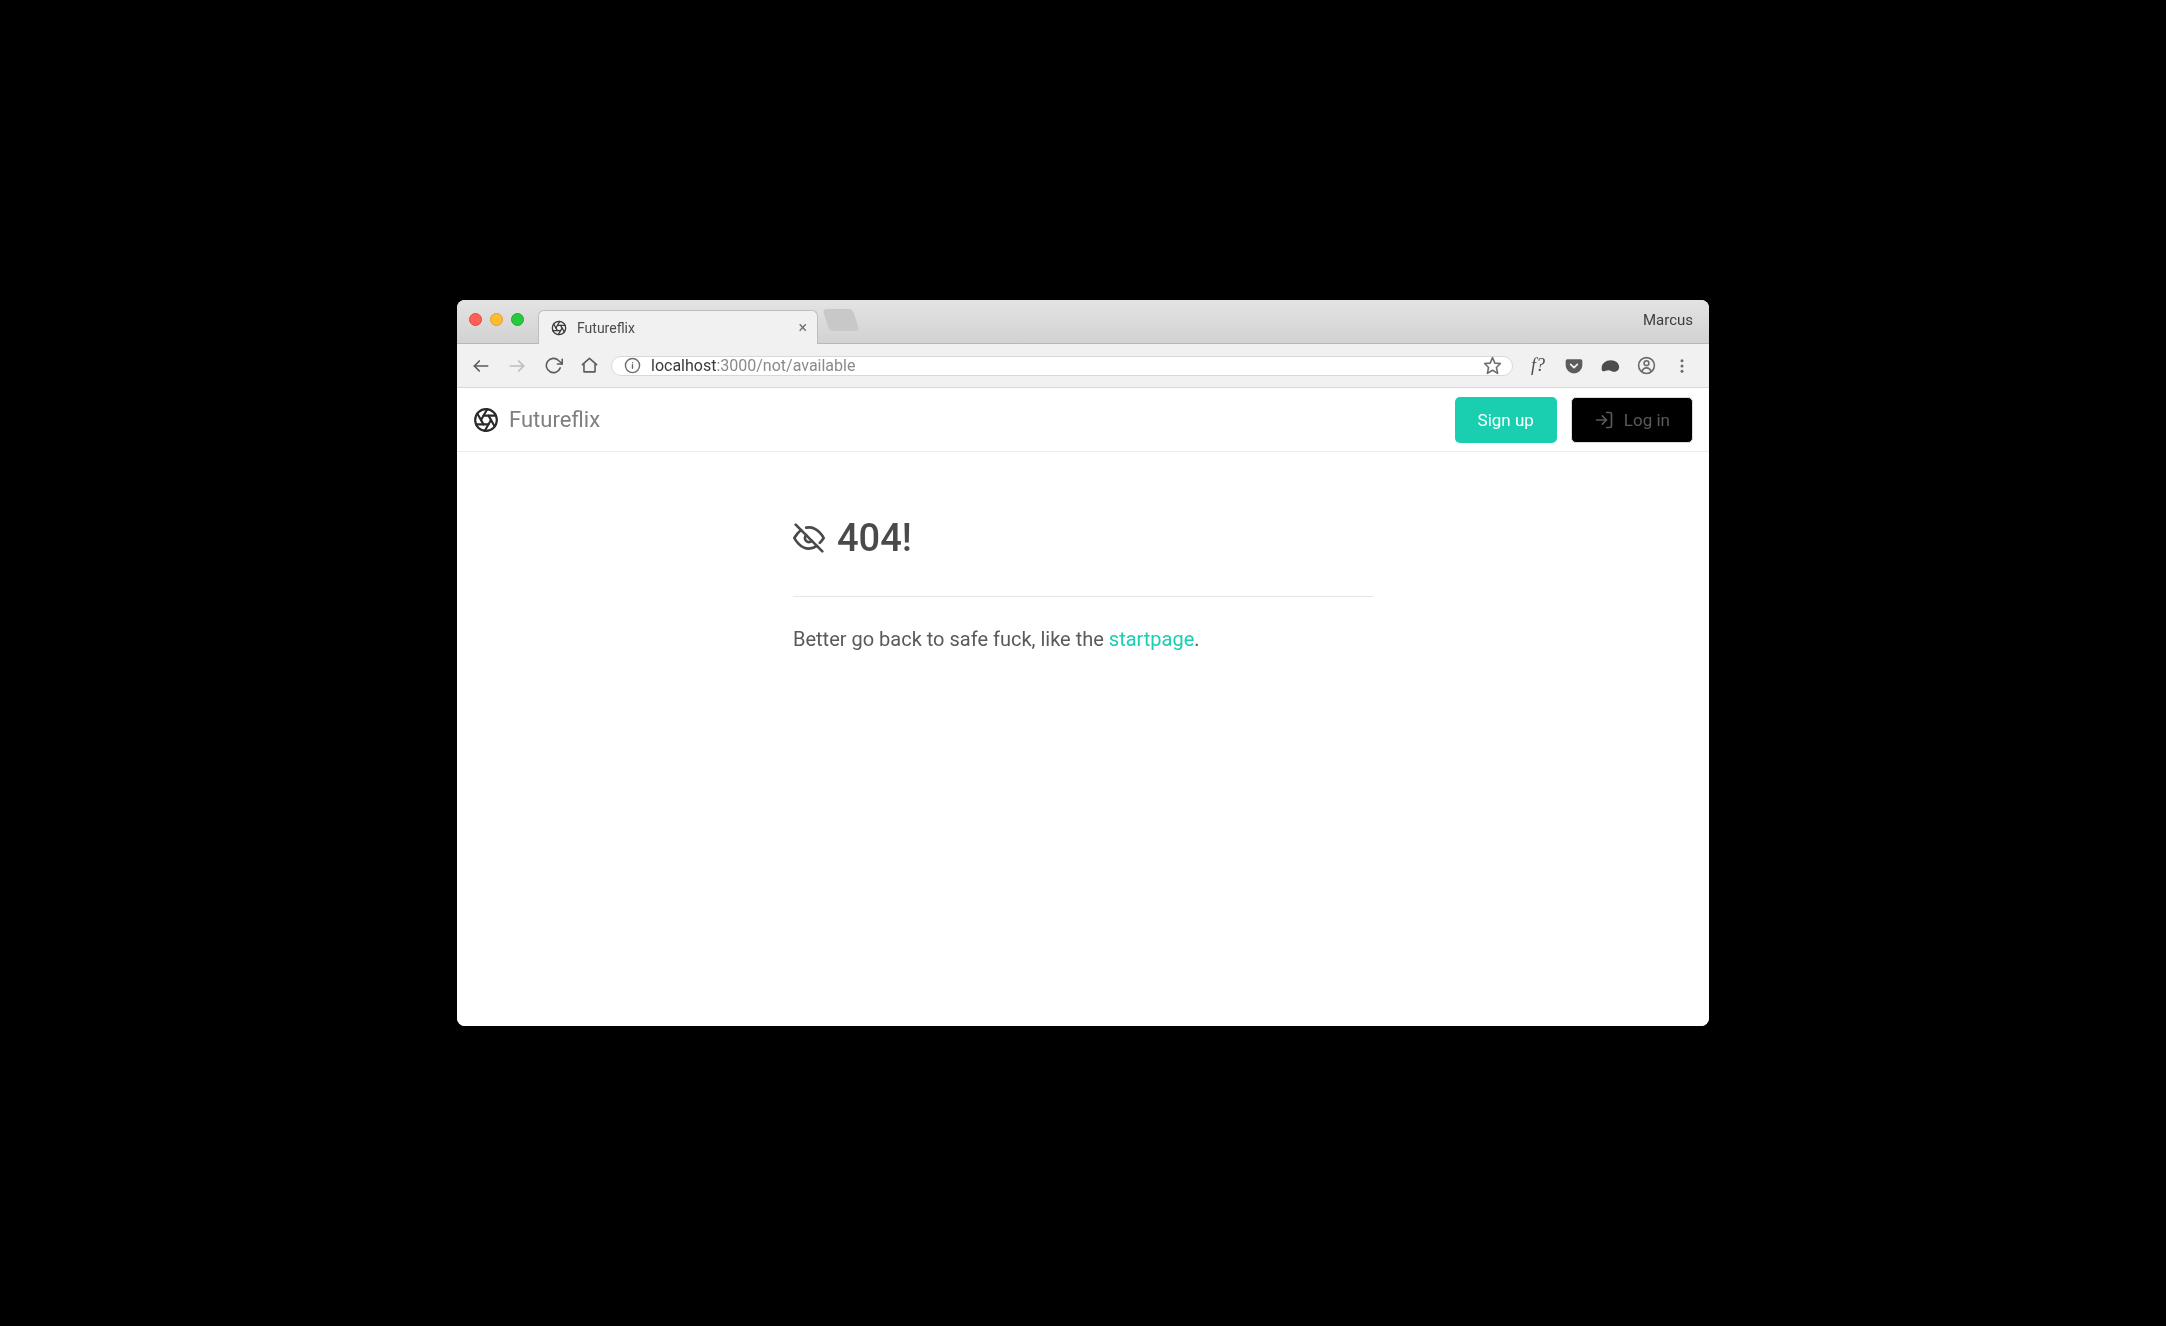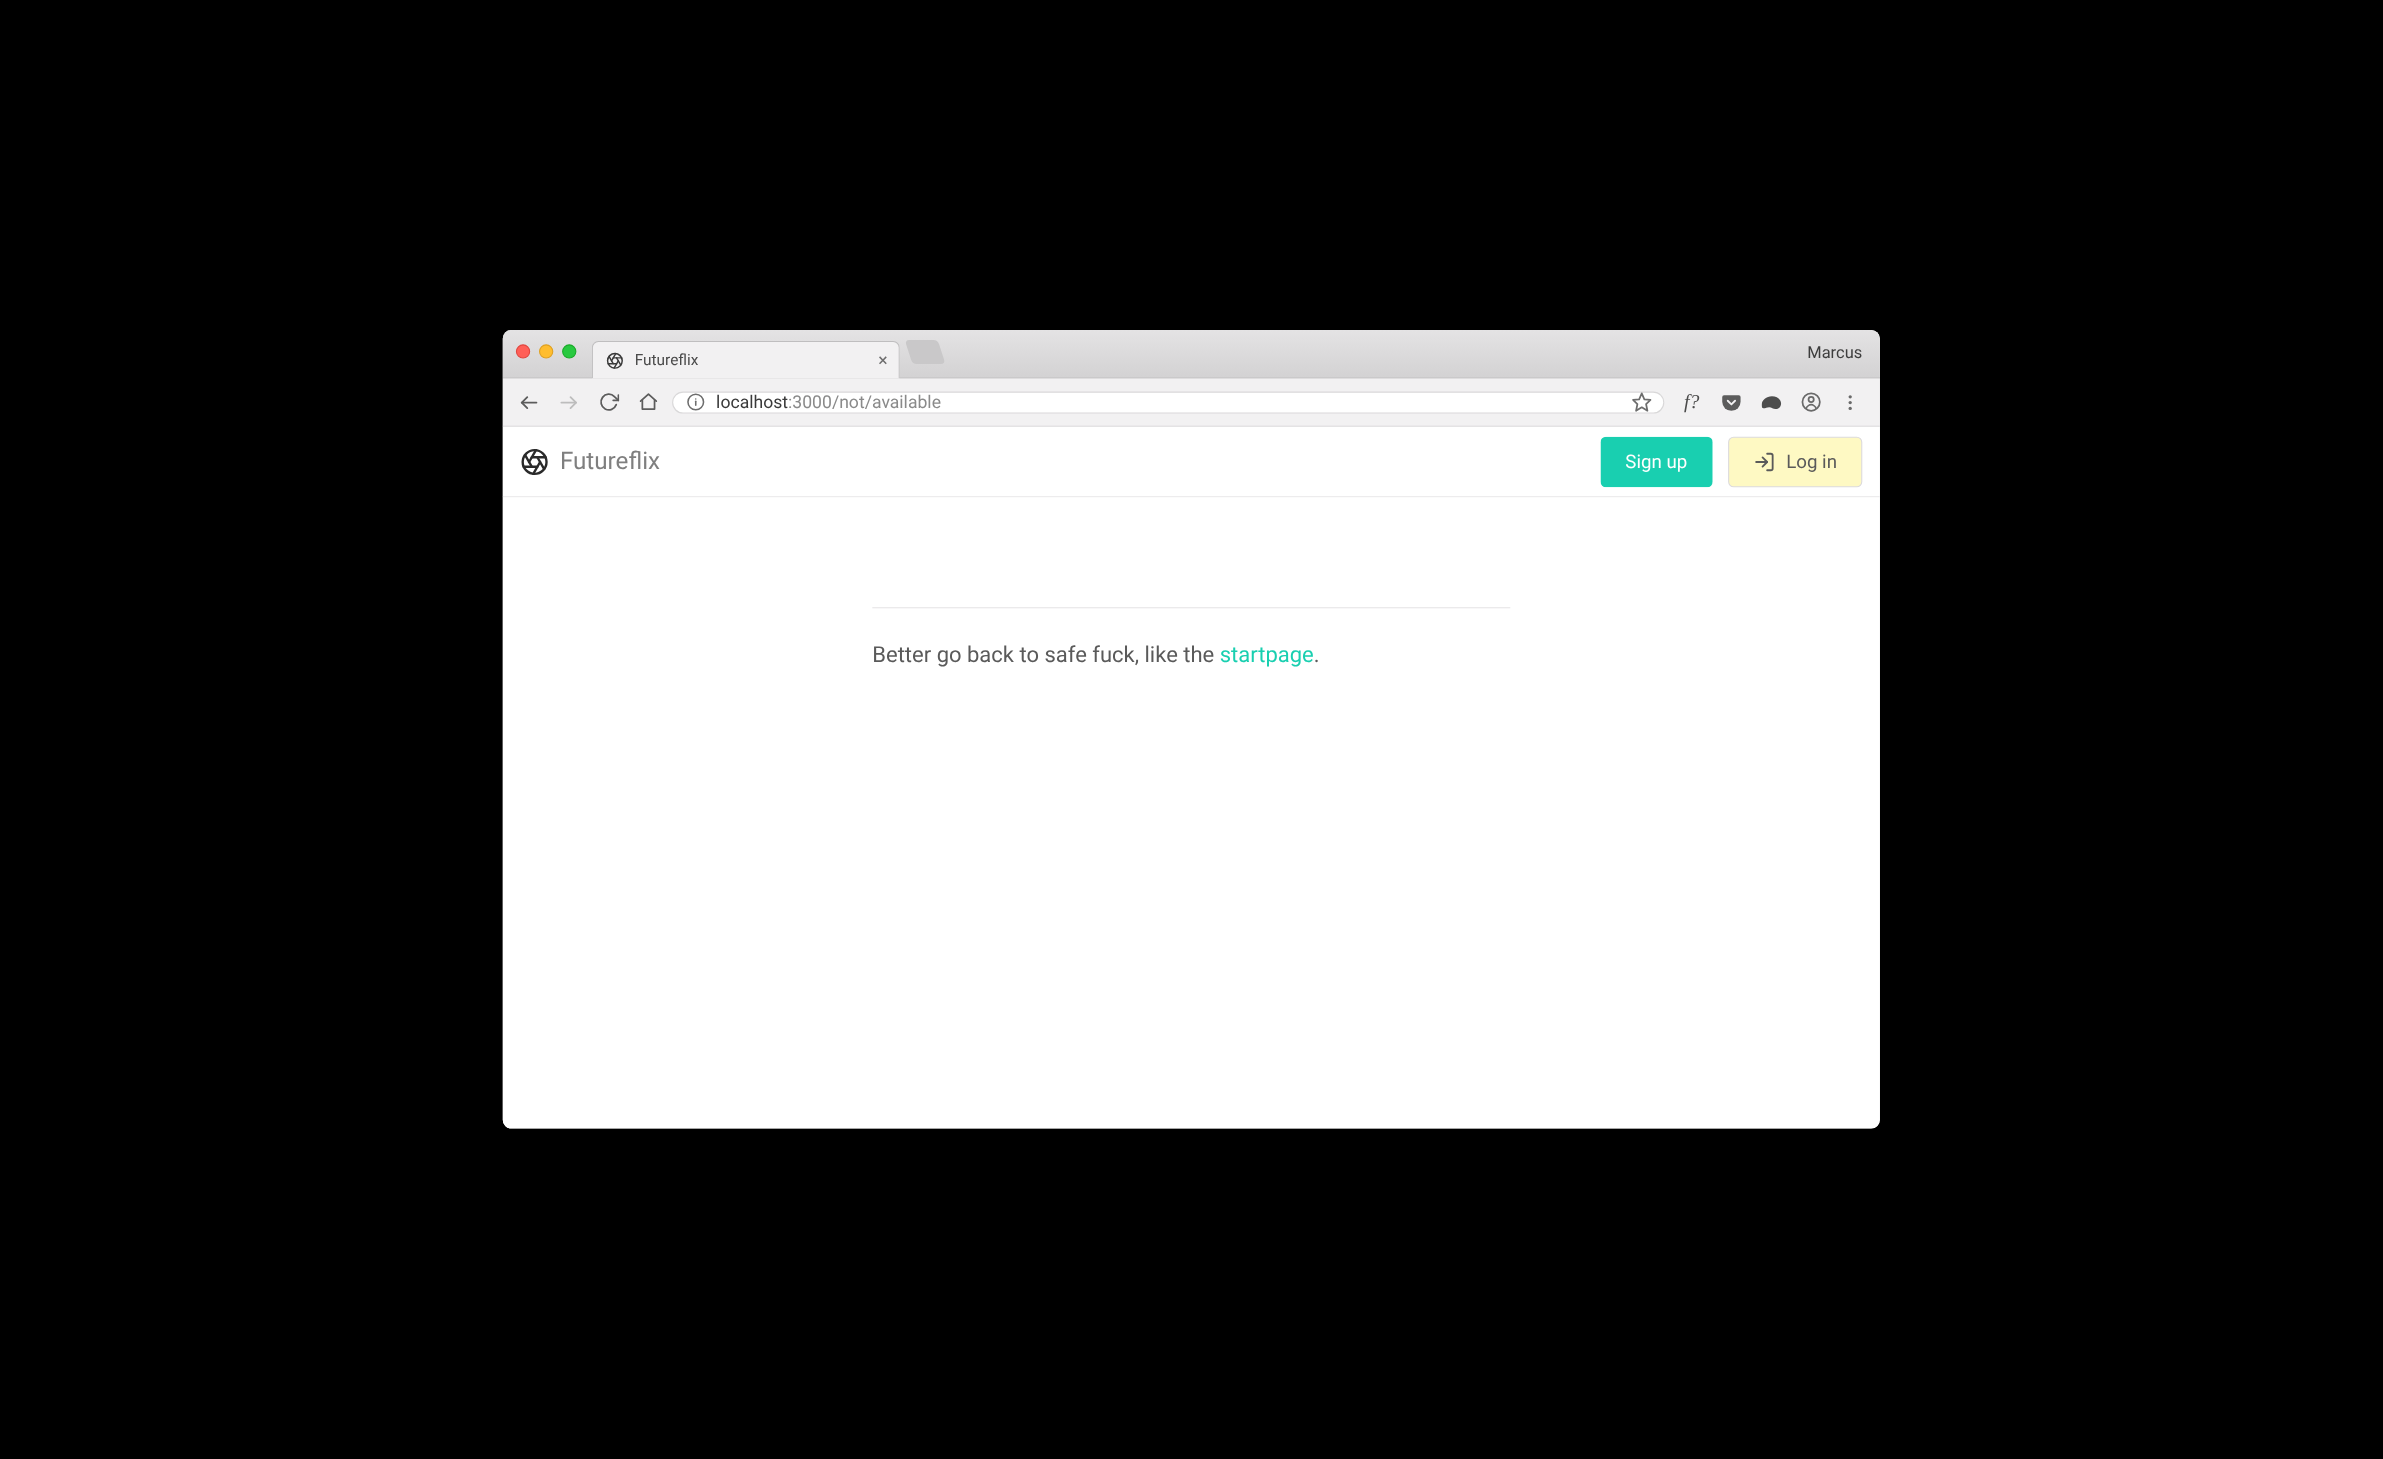--- a/index.html
+++ b/index.html
@@ -156,21 +156,21 @@
     padding: 0 22px;
     border-radius: 5px;
     font-size: 17px;
     display: flex;
     align-items: center;
     gap: 10px;
     cursor: pointer;
     border: 1px solid transparent;
   }
   .btn-primary { background: #19cfb0; color: #fff; }
-  .btn-outline { background: #fef9c3; color: #5a5a5a; border-color: #dcdadc; }
+  .btn-outline { background: #000000; color: #5a5a5a; border-color: #dcdadc; }
   .content {
     padding: 64px 0 0 0;
     margin: 0 auto;
     width: 580px;
     color: #4a4a4a;
   }
   .h404 {
     display: flex;
     align-items: center;
     gap: 12px;
@@ -326,20 +326,31 @@
                 <polyline points="10 17 15 12 10 7"></polyline>
                 <line x1="15" y1="12" x2="3" y2="12"></line>
               </svg>
           </span>
           <span>Log in</span>
         </div>
       </div>
     </div>
 
     <div class="content">
+      <div class="h404">
+        <span>
+          <svg width="32" height="32" viewBox="0 0 24 24" fill="none" stroke="#4a4a4a" stroke-width="2" stroke-linecap="round" stroke-linejoin="round">
+              <path d="M17.94 17.94A10.94 10.94 0 0 1 12 20C5 20 1 12 1 12a20.29 20.29 0 0 1 5.06-5.94"></path>
+              <path d="M9.9 4.24A10.94 10.94 0 0 1 12 4c7 0 11 8 11 8a20.16 20.16 0 0 1-2.88 3.68"></path>
+              <path d="M14.12 14.12A3 3 0 1 1 9.88 9.88"></path>
+              <line x1="2" y1="2" x2="22" y2="22"></line>
+            </svg>
+        </span>
+        <span>404!</span>
+      </div>
       <hr class="sep">
       <div class="hint">
         <span>Better go back to safe fuck, like the </span><a href="#">startpage</a><span>.</span>
       </div>
     </div>
   </div>
 
 </div>
 
 </body></html>

